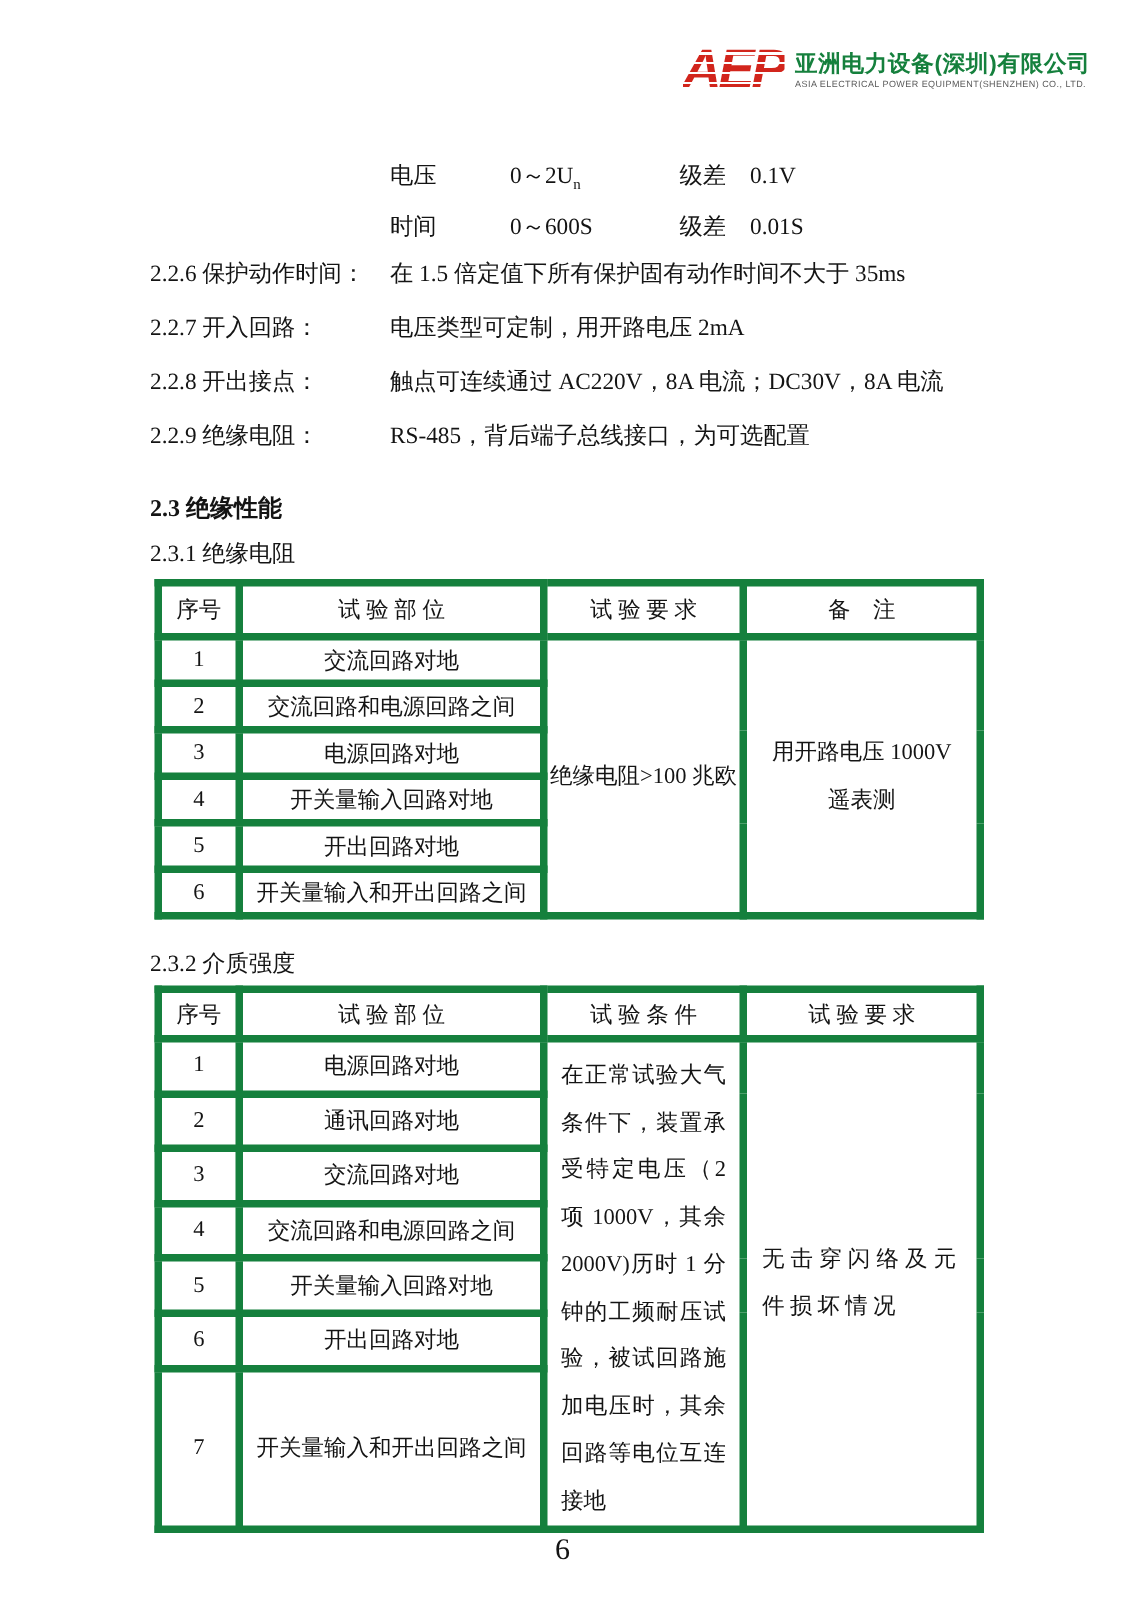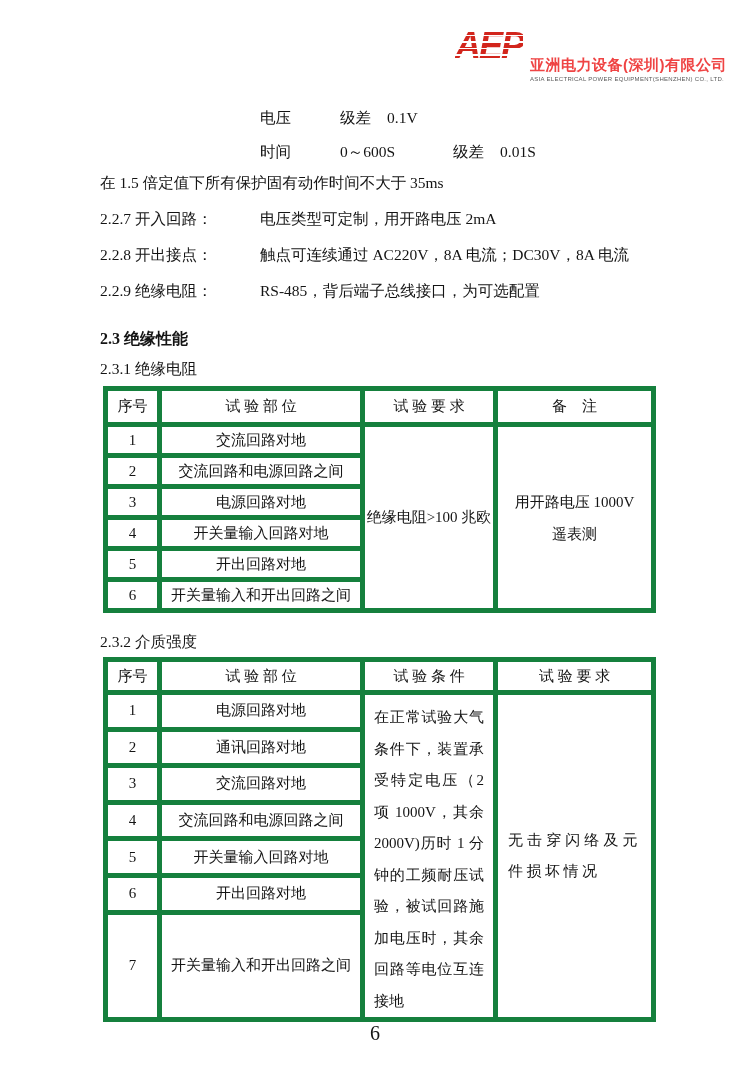--- a/index.html
+++ b/index.html
@@ -15,21 +15,21 @@
     font-family:"Liberation Sans","DejaVu Sans",sans-serif;
     font-style:italic; font-weight:900; font-size:36px; line-height:32px;
     letter-spacing:-2px; color:#d2251c;
     background:repeating-linear-gradient(180deg,#d2251c 0 5px,#ffffff 5px 6.5px);
     -webkit-background-clip:text; background-clip:text;
     -webkit-text-fill-color:transparent;
   }
   .logo-txt { display:flex; flex-direction:column; padding-top:4px; }
   .logo-cn {
     font-family:"Liberation Sans","DejaVu Sans",sans-serif;
-    font-weight:700; font-size:15px; line-height:17px; color:#ef4444; letter-spacing:0.5px;margin-top:22px;
+    font-weight:700; font-size:15px; line-height:17px; color:#15803d; letter-spacing:0.5px;
   }
   .logo-en {
     font-family:"Liberation Sans","DejaVu Sans",sans-serif;
     font-size:6px; line-height:8px; color:#5a5a5a; margin-top:2px; letter-spacing:0.3px;
   }
 
   
   .specs { position:absolute; left:260px; top:101px; }
   .spec-row { display:flex; height:34px; line-height:34px; font-size:15.5px; }
   .spec-label { width:80px; }
@@ -81,33 +81,35 @@
     <div class="logo-aep">AEP</div>
     <div class="logo-txt">
       <div class="logo-cn">亚洲电力设备(深圳)有限公司</div>
       <div class="logo-en">ASIA ELECTRICAL POWER EQUIPMENT(SHENZHEN) CO., LTD.</div>
     </div>
   </div>
 
   <div class="specs">
     <div class="spec-row">
       <span class="spec-label">电压</span>
+      <span class="spec-range"><span>0～2U</span><sub>n</sub></span>
       <span class="spec-steplabel">级差</span>
       <span class="spec-value">0.1V</span>
     </div>
     <div class="spec-row">
       <span class="spec-label">时间</span>
       <span class="spec-range"><span>0～600S</span><sub></sub></span>
       <span class="spec-steplabel">级差</span>
       <span class="spec-value">0.01S</span>
     </div>
   </div>
 
   <div class="items">
     <div class="item-row">
+      <span class="item-label">2.2.6 保护动作时间：</span>
       <span class="item-value">在 1.5 倍定值下所有保护固有动作时间不大于 35ms</span>
     </div>
     <div class="item-row">
       <span class="item-label">2.2.7 开入回路：</span>
       <span class="item-value">电压类型可定制，用开路电压 2mA</span>
     </div>
     <div class="item-row">
       <span class="item-label">2.2.8 开出接点：</span>
       <span class="item-value">触点可连续通过 AC220V，8A 电流；DC30V，8A 电流</span>
     </div>

